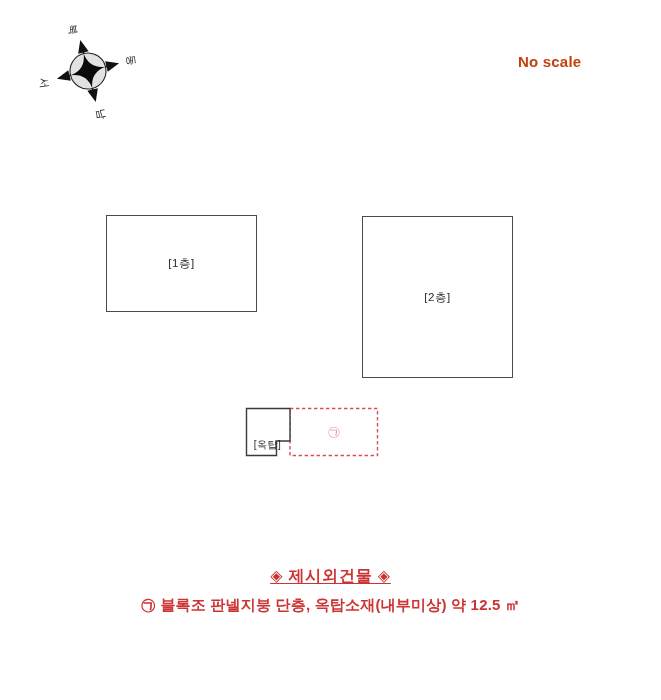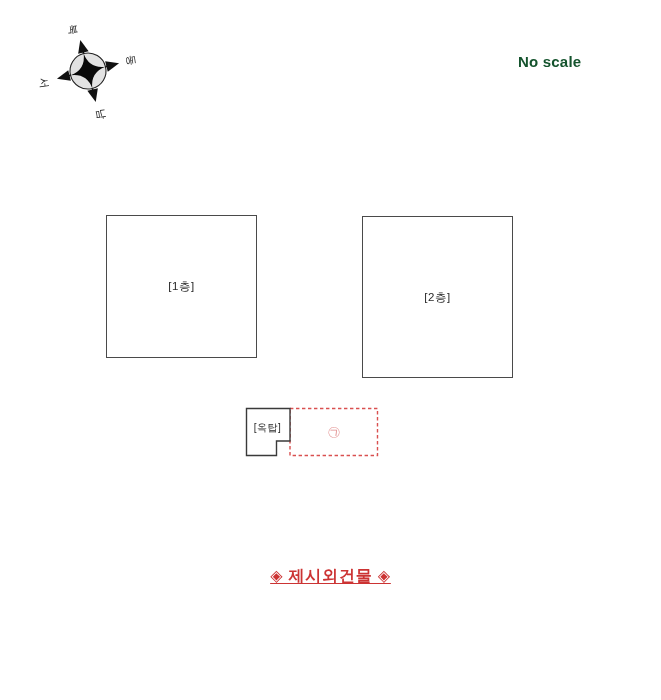--- a/index.html
+++ b/index.html
@@ -21,40 +21,40 @@
     font-family: "Liberation Sans", "DejaVu Sans", sans-serif;
     font-size: 10.5px;
     fill: #111;
   }
 
   
   .scale-note {
     left: 518px; top: 53px;
     font-size: 15px;
     font-weight: 600;
-    color: #14532d;
+    color: #c2410c;
     letter-spacing: 0.2px;
   }
 
   
   .floor-rect {
     border: 1.2px solid #4a4a4a;
     background: #ffffff;
     display: flex;
     align-items: center;
     justify-content: center;
   }
-  .floor-rect-1 { left: 106px; top: 215px; width: 151px; height: 143px; }
+  .floor-rect-1 { left: 106px; top: 215px; width: 151px; height: 97px; }
   .floor-rect-2 { left: 362px; top: 216px; width: 151px; height: 162px; }
   .floor-label { font-size: 11.5px; color: #2a2a2a; letter-spacing: 0.5px; }
 
   
   .roof-svg { left: 238px; top: 398px; width: 148px; height: 66px; overflow: visible; }
   .roof-label {
-    left: 247px; top: 421px; width: 41px;
+    left: 247px; top: 438px; width: 41px;
     text-align: center;
     font-size: 10px;
     color: #2a2a2a;
     letter-spacing: 0.5px;
   }
   .annex-box-label {
     left: 291px; top: 409px; width: 86px; height: 46px;
     display: flex; align-items: center; justify-content: center;
     font-size: 12.5px;
     color: #e29090;
@@ -126,15 +126,16 @@
     <rect x="290" y="408.5" width="87.5" height="47" fill="none" stroke="#d95050" stroke-width="1.4" stroke-dasharray="3.4 2.6"></rect>
     <polygon points="246.5,408.5 290,408.5 290,441 276.5,441 276.5,455.5 246.5,455.5" fill="#ffffff" stroke="#3a3a3a" stroke-width="1.4"></polygon>
   </svg>
 
   <div class="abs roof-label">[옥탑]</div>
 
   <div class="abs annex-box-label">㉠</div>
 
   <div class="abs legend">
     <div class="legend-title">◈ 제시외건물 ◈</div>
+    <div class="legend-note">㉠ 블록조 판넬지붕 단층, 옥탑소재(내부미상) 약 12.5 ㎡</div>
   </div>
 
 </div>
 
 </body></html>

